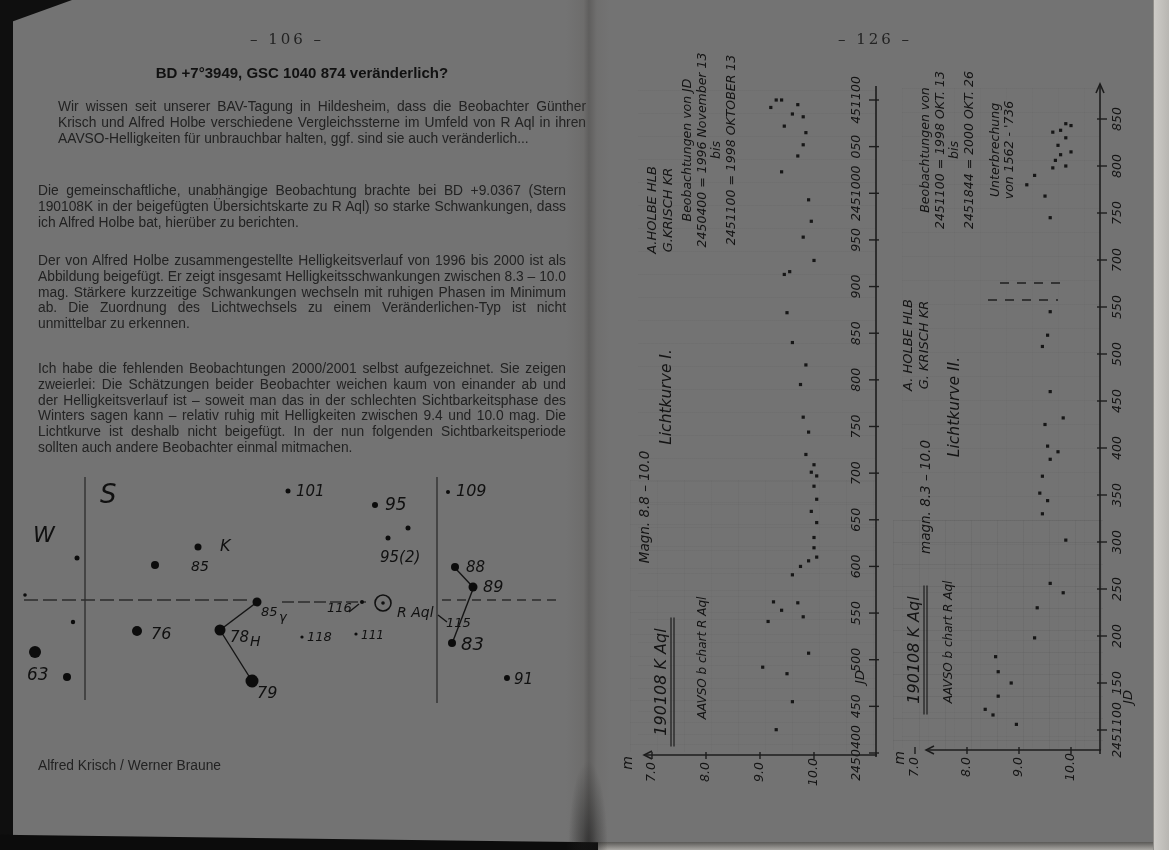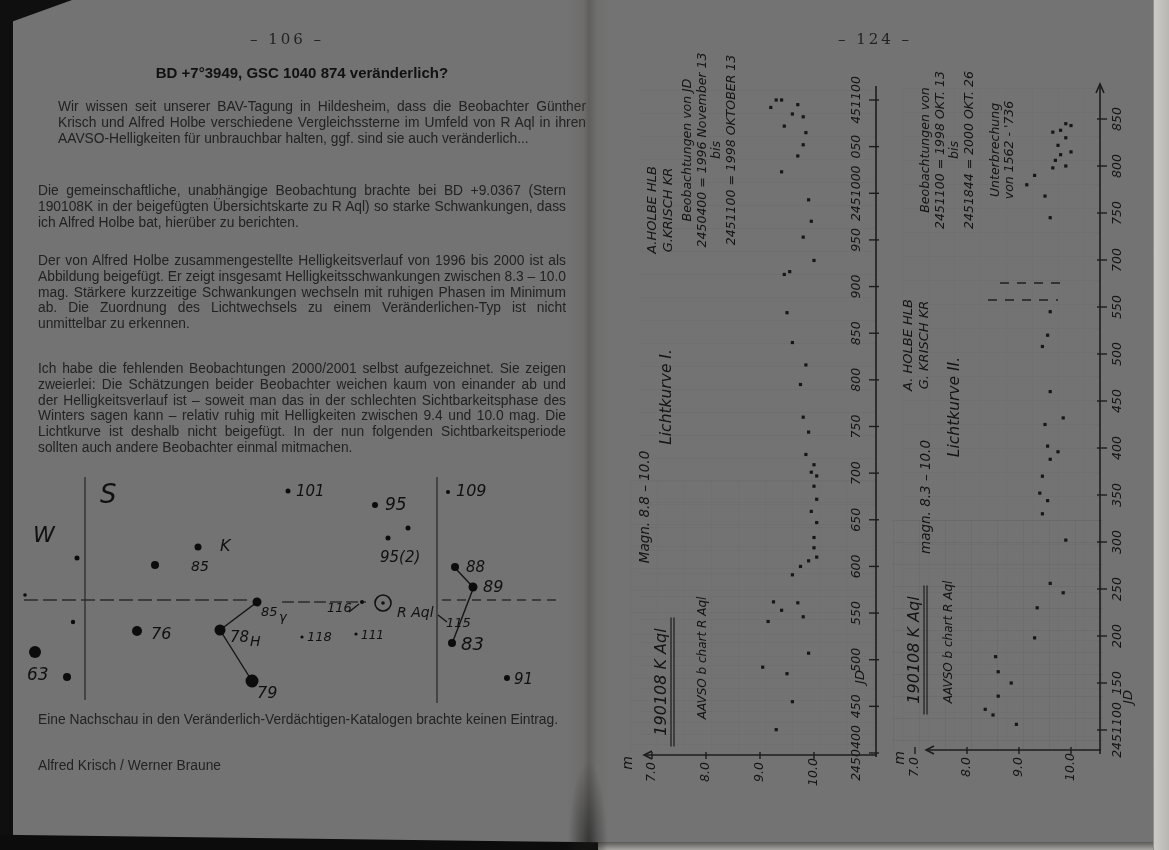--- a/index.html
+++ b/index.html
@@ -38,26 +38,25 @@
 
 <div class="canvas">
 
   <div class="abs" style="left:13px;top:0;width:553px;height:850px;">
     <div class="abs pagenum" style="left:194px;top:30px;width:160px;">–  106  –</div>
     <div class="abs title" style="left:25px;top:64px;width:528px;">BD +7°3949, GSC 1040 874  veränderlich?</div>
     <div class="abs body-par" style="left:25px;top:99px;margin-left:20px;">Wir wissen seit unserer BAV-Tagung in Hildesheim, dass die Beobachter Günther Krisch und Alfred Holbe verschiedene Vergleichssterne im Umfeld von R Aql in ihren AAVSO-Helligkeiten für unbrauchbar halten, ggf. sind sie auch veränderlich...</div>
     <div class="abs body-par" style="left:25px;top:183px;">Die gemeinschaftliche, unabhängige Beobachtung brachte bei BD +9.0367 (Stern 190108K in der beigefügten Übersichtskarte zu R Aql) so starke Schwankungen, dass ich Alfred Holbe bat, hierüber zu berichten.</div>
     <div class="abs body-par" style="left:25px;top:253px;">Der von Alfred Holbe zusammengestellte Helligkeitsverlauf von 1996 bis 2000 ist als Abbildung beigefügt. Er zeigt insgesamt Helligkeitsschwankungen zwischen 8.3 – 10.0 mag. Stärkere kurzzeitige Schwankungen wechseln mit ruhigen Phasen im Minimum ab. Die Zuordnung des Lichtwechsels zu einem Veränderlichen-Typ ist nicht unmittelbar zu erkennen.</div>
     <div class="abs body-par" style="left:25px;top:361px;">Ich habe die fehlenden Beobachtungen 2000/2001 selbst aufgezeichnet. Sie zeigen zweierlei: Die Schätzungen beider Beobachter weichen kaum von einander ab und der Helligkeitsverlauf ist – soweit man das in der schlechten Sichtbarkeitsphase des Winters sagen kann – relativ ruhig mit Helligkeiten zwischen 9.4 und 10.0 mag. Die Lichtkurve ist deshalb nicht beigefügt. In der nun folgenden Sichtbarkeitsperiode sollten auch andere Beobachter einmal mitmachen.</div>
-    <div class="abs body-par" style="left:25px;top:712px;">Eine Nachschau in den Veränderlich-Verdächtigen-Katalogen brachte keinen Eintrag.</div>
     <div class="abs body-par" style="left:25px;top:758px;">Alfred Krisch / Werner Braune</div>
   </div>
 
   <div class="abs" style="left:598px;top:0;width:555px;height:850px;">
-    <div class="abs pagenum" style="left:197px;top:30px;width:160px;">–  124  –</div>
+    <div class="abs pagenum" style="left:197px;top:30px;width:160px;">–  126  –</div>
   </div>
 
   <div class="abs grid grid-a"></div>
   <div class="abs grid grid-a2"></div>
   <div class="abs grid grid-b"></div>
   <div class="abs grid grid-b2"></div>
 
   <svg id="fig-svg" class="abs" style="left:0;top:0;" width="1169" height="850" viewBox="0 0 1169 850">
       <g>
         <line x1="85" y1="477" x2="85" y2="700" stroke="#2c2c2c" stroke-width="1.3"></line>

